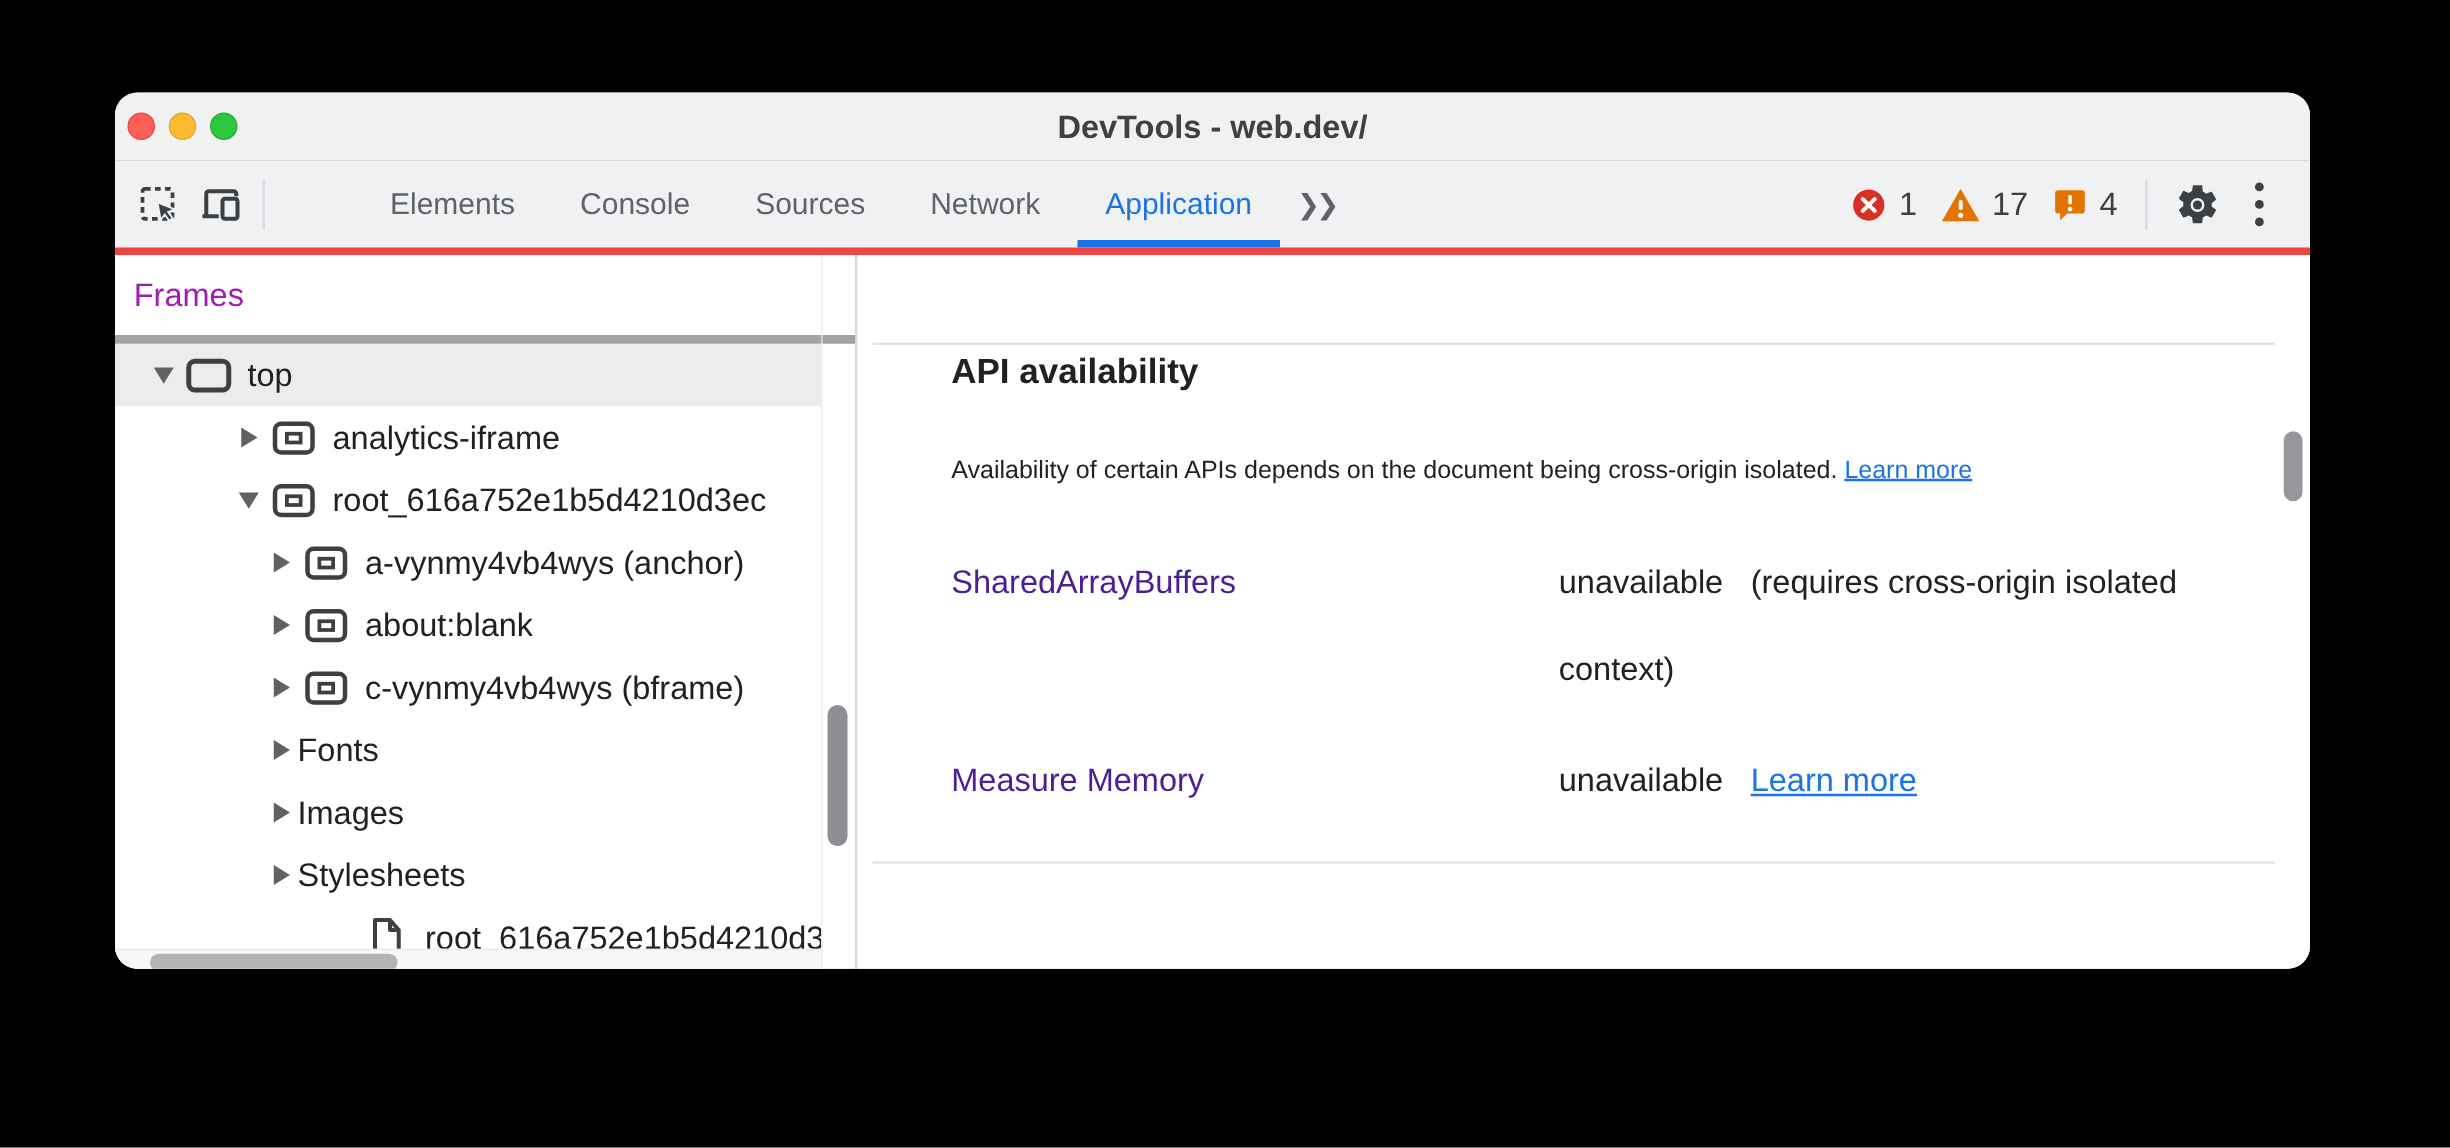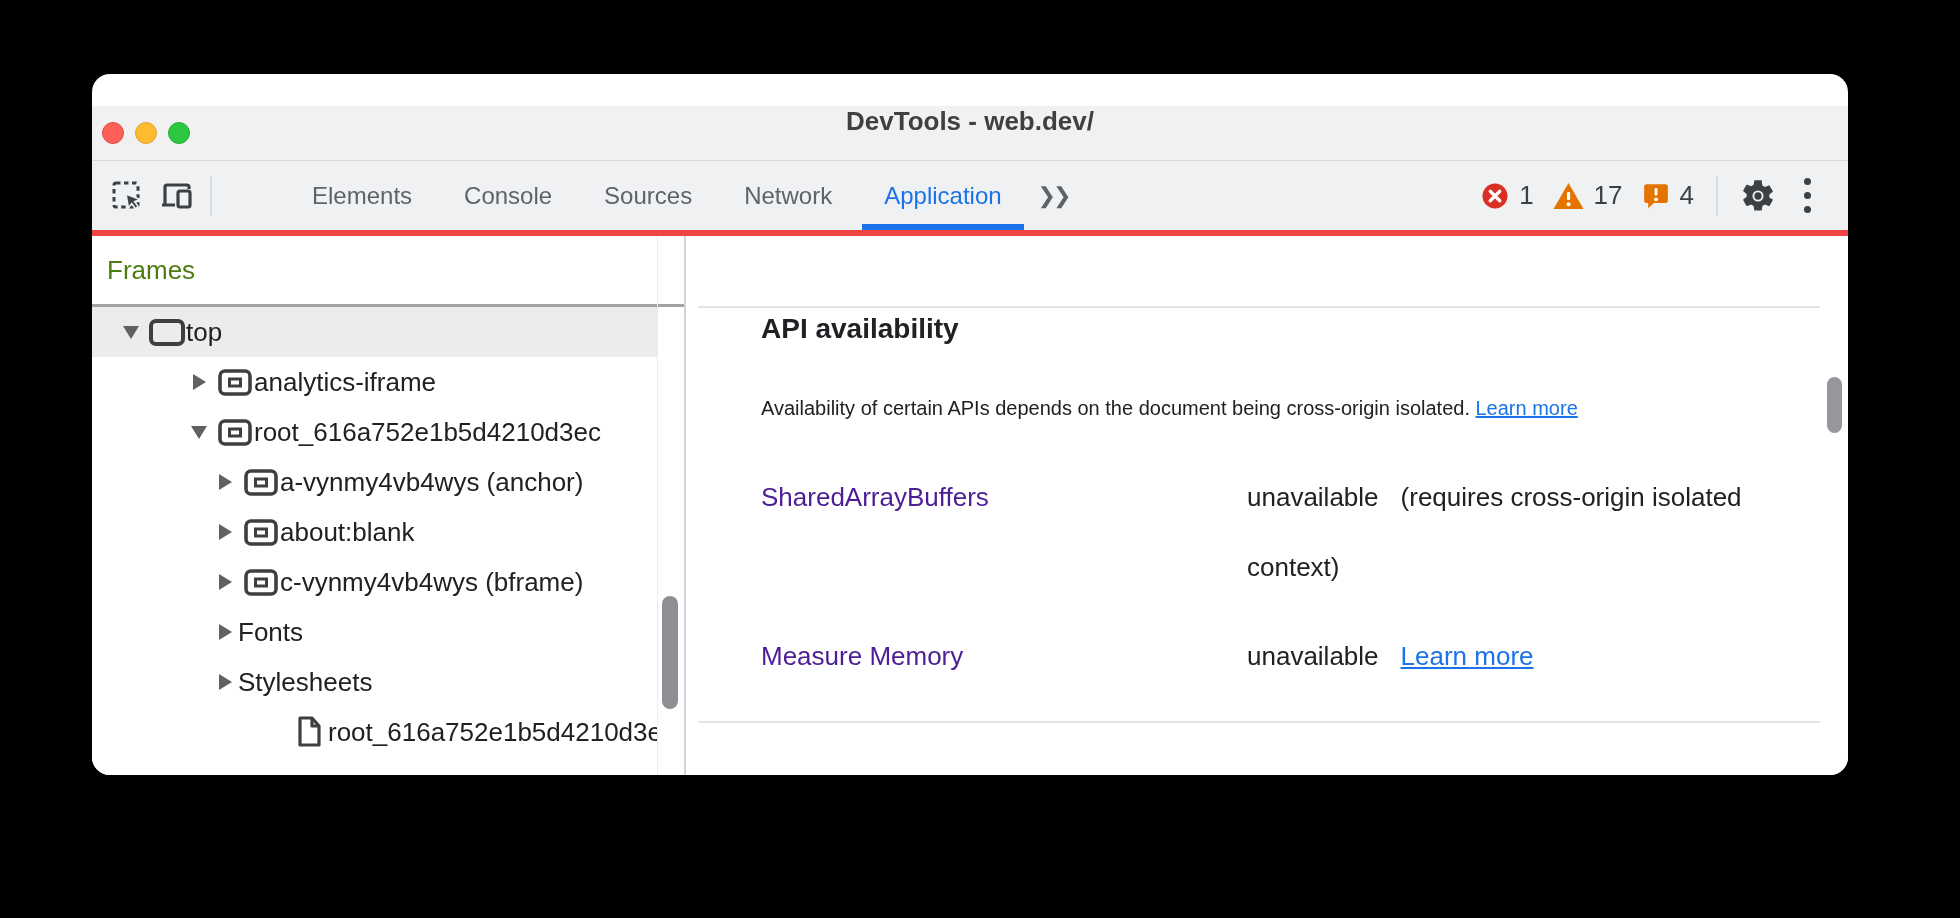--- a/index.html
+++ b/index.html
@@ -10,21 +10,21 @@
   }
   
   .window{
     position:absolute;left:92px;top:74px;width:1756px;height:701px;
     background:#fff;border-radius:18px;overflow:hidden;
     box-shadow:0 18px 60px rgba(0,0,0,.55);
   }
   
   .titlebar{
     position:relative;height:54px;background:#f1f1f1;
-    border-bottom:1px solid #d8d8d8;display:flex;margin-top:32px;
+    border-bottom:1px solid #d8d8d8;display:flex;align-items:center;
   }
   .traffic{display:flex;gap:11px;padding-left:10px;align-items:center;}
   .light{width:20px;height:20px;border-radius:50%;display:inline-block;}
   .light.red{background:#fe5f57;border:1px solid #e1493f;}
   .light.yellow{background:#febb2e;border:1px solid #e0a32b;}
   .light.green{background:#2bc73f;border:1px solid #27ab37;}
   .wtitle{
     position:absolute;left:0;right:0;text-align:center;
     font-size:26px;font-weight:bold;color:#404040;
   }
@@ -51,34 +51,34 @@
   .tb-right{margin-left:auto;display:flex;align-items:center;gap:10px;}
   .badge{display:flex;align-items:center;gap:9px;cursor:pointer;background:none;border:none;padding:0 4px;}
   .badge .cnt{font-size:26px;color:#3c4043;}
   .kebab{display:flex;flex-direction:column;gap:7px;align-items:center;width:34px;cursor:pointer;background:none;border:none;padding:6px 0;}
   .kebab i{width:7px;height:7px;border-radius:50%;background:#3c4043;}
   
   .content{display:flex;height:577px;position:relative;}
   
   .sidebar{width:592px;position:relative;background:#fff;flex:none;overflow:hidden;}
   .sb-header{
-    height:71px;border-bottom:3px solid #a3a3a3;display:flex;align-items:center;
-    padding-left:15px;font-size:26px;color:#4d7c0f;box-sizing:border-box;
+    height:71px;border-bottom:7px solid #a3a3a3;display:flex;align-items:center;
+    padding-left:15px;font-size:26px;color:#a21caf;box-sizing:border-box;
   }
   .tree{width:565px;overflow:hidden;}
   .trow{
     height:50px;display:flex;align-items:center;box-sizing:border-box;
     font-size:26px;color:#202124;white-space:nowrap;cursor:pointer;width:565px;overflow:hidden;
   }
   .trow.sel{background:#ececec;}
   .arrowbox{width:22px;flex:none;display:flex;align-items:center;justify-content:center;}
   .arr-r{width:0;height:0;border-left:13px solid #616161;border-top:8px solid transparent;border-bottom:8px solid transparent;}
   .arr-d{width:0;height:0;border-top:13px solid #616161;border-left:8px solid transparent;border-right:8px solid transparent;}
   .ticon{width:38px;flex:none;margin-left:6px;display:flex;align-items:center;justify-content:center;}
-  .tlabel{overflow:hidden;text-overflow:clip;}
+  .tlabel{margin-left:12px;overflow:hidden;text-overflow:clip;}
   .tlabel.tight{margin-left:2px;}
   .pl0{padding-left:28px;} .pl1{padding-left:96px;text-align:right;} .pl2{padding-left:122px;} .pl3{padding-left:198px;}
   .gutterline{position:absolute;top:0;bottom:0;left:565px;width:1px;background:#ececec;}
   .vthumb{
     position:absolute;left:570px;top:360px;width:16px;height:113px;border-radius:8px;background:#8f8f93;cursor:pointer;
   }
   .hscroll{
     position:absolute;left:0;bottom:0;width:565px;height:21px;background:#f7f7f8;border-top:1px solid #e8e8e8;
   }
   .hthumb{position:absolute;left:28px;top:3px;width:198px;height:14px;border-radius:7px;background:#b4b4b7;cursor:pointer;}
@@ -279,20 +279,26 @@
           <span class="tlabel">c-vynmy4vb4wys (bframe)</span>
         </div>
 
         <div class="trow pl2">
           <span class="arrowbox">
               <span class="arr-r"></span>
             </span>
           <span class="tlabel tight">Fonts</span>
         </div>
 
+        <div class="trow pl2">
+          <span class="arrowbox">
+              <span class="arr-r"></span>
+            </span>
+          <span class="tlabel tight">Images</span>
+        </div>
 
         <div class="trow pl2">
           <span class="arrowbox">
               <span class="arr-r"></span>
             </span>
           <span class="tlabel tight">Stylesheets</span>
         </div>
 
         <div class="trow pl3">
           <span class="ticon" style="margin-left:0;">

